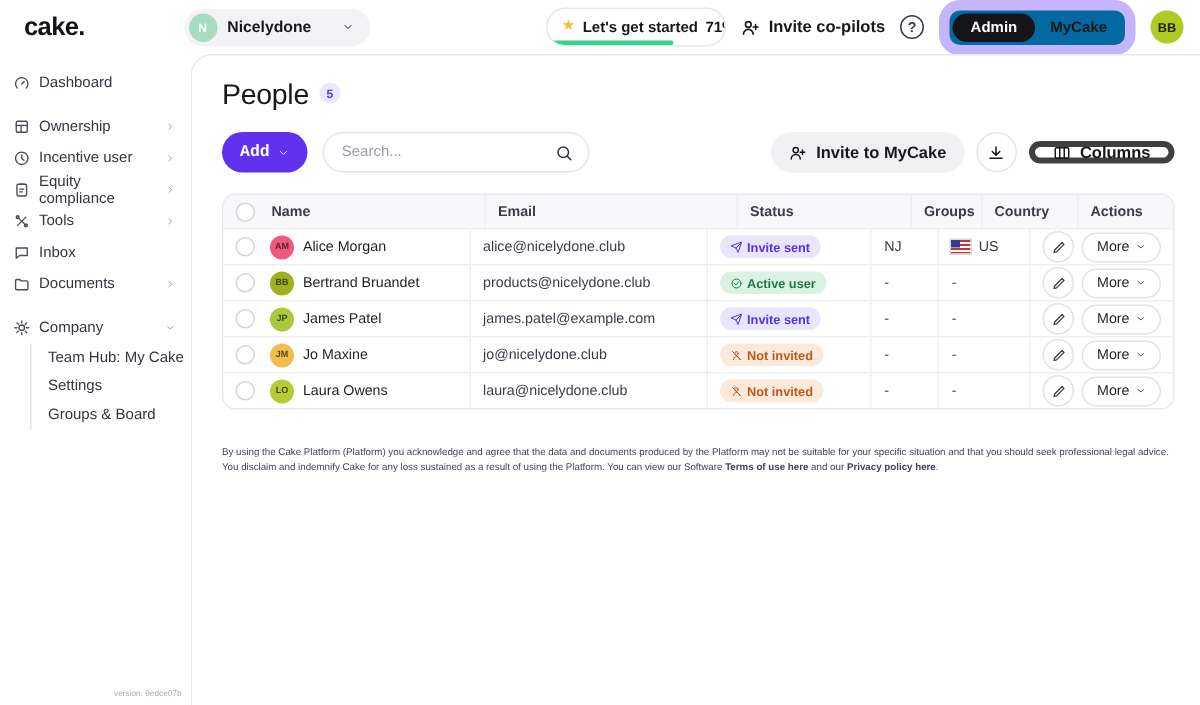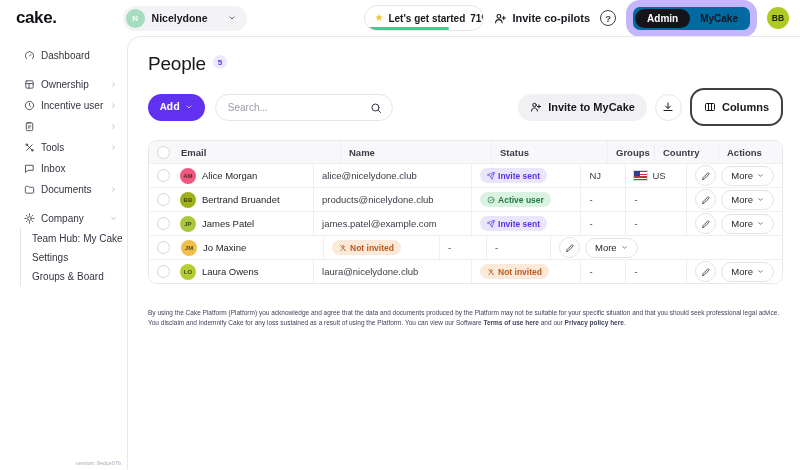--- a/index.html
+++ b/index.html
@@ -26,21 +26,21 @@
   .upgrade-btn { height:26px; padding:0 14px; border-radius:13px; background:#6131F0; color:#fff; font-size:11px; font-weight:700; border:none; cursor:pointer; font-family:inherit; }
   .invite-copilots { display:flex; align-items:center; gap:5px; font-size:11px; font-weight:700; color:#17171C; background:none; border:none; cursor:pointer; font-family:inherit; }
   .help-btn { width:16px; height:16px; border-radius:50%; border:1.3px solid #3A3C47; font-size:9.5px; font-weight:700; display:flex; align-items:center; justify-content:center; color:#3A3C47; background:#fff; cursor:pointer; font-family:inherit; }
   .segmented { display:flex; align-items:flex-start; border:7px solid #c4b5fd; border-radius:14px; padding:2px; background:#0369a1; }
   .seg-admin { background:#141419; color:#fff; border-radius:11px; padding:4px 12px; font-size:10px; font-weight:700; border:none; cursor:pointer; font-family:inherit; }
   .seg-mycake { color:#17171C; padding:4px 10px; font-size:10px; font-weight:600; background:none; border:none; cursor:pointer; font-family:inherit; }
   .bb-avatar { width:22px; height:22px; border-radius:50%; background:#AFCA24; color:#20240A; font-size:8.5px; font-weight:800; display:flex; align-items:center; justify-content:center; cursor:pointer; }
 
   
   .sidebar { position:absolute; top:36px; left:0; width:127px; bottom:0; padding-top:9px; background:#fff; }
-  .nav-item { display:flex; align-items:center; gap:6px; padding:0 10px 0 24px; height:21px; font-size:10px; color:#33353F; cursor:pointer; }
+  .nav-item { display:flex; align-items:center; gap:6px; padding:0 10px 0 9px; height:21px; font-size:10px; color:#33353F; cursor:pointer; }
   .nav-item .nico { color:#4A4C57; flex:0 0 auto; }
   .nav-item .chev { margin-left:auto; color:#8B8D99; }
   .nav-gap { height:8px; }
   .sub-list { margin-left:20px; border-left:1px solid #E3E3E8; }
   .sub-item { display:flex; align-items:center; height:19px; padding-left:11px; font-size:10px; color:#33353F; cursor:pointer; white-space:nowrap; }
   .version { position:absolute; bottom:4px; right:6px; font-size:5.5px; color:#A7A9B8; }
 
   
   .main-card { position:absolute; top:36px; left:127px; right:0; bottom:0; background:#fff; border:1px solid #E9E9EC; border-right:none; border-bottom:none; border-radius:14px 0 0 0; padding:16px 17px 0 20px; }
   .title-row { display:flex; align-items:flex-start; gap:7px; }
@@ -48,21 +48,21 @@
   .count-badge { margin-top:2px; width:14px; height:14px; border-radius:50%; background:#ECE8FD; color:#6131F0; font-size:8px; font-weight:700; display:flex; align-items:center; justify-content:center; }
   .toolbar { margin-top:13px; display:flex; align-items:center; }
   .add-btn { height:27px; padding:0 12px; background:#6131F0; color:#fff; border-radius:14px; font-size:11px; font-weight:700; display:flex; align-items:center; gap:5px; border:none; cursor:pointer; font-family:Liberation Mono, monospace; }
   .search-wrap { margin-left:10px; width:178px; height:27px; border:1px solid #E6E6EA; border-radius:14px; position:relative; background:#fff; }
   .search-wrap input { width:100%; height:100%; border:none; outline:none; background:transparent; padding:0 28px 0 12px; font-size:10px; font-family:inherit; color:#1b1b22; }
   .search-wrap input::placeholder { color:#9A9CA8; }
   .search-icon { position:absolute; right:10px; top:7px; color:#33353F; }
   .right-tools { margin-left:auto; display:flex; align-items:center; gap:8px; }
   .invite-btn { height:27px; background:#F1F1F4; border-radius:14px; padding:4px 12px; font-size:11px; font-weight:600; display:flex; align-items:center; gap:6px; border:none; cursor:pointer; color:#17171C; font-family:inherit; }
   .icon-btn { width:27px; height:27px; border-radius:50%; border:1px solid #E6E6EA; background:#fff; display:flex; align-items:center; justify-content:center; cursor:pointer; color:#17171C; }
-  .columns-btn { height:38px; background:#fff; border:2px solid #404040; border-radius:14px; padding:0 12px; font-size:11px; font-weight:600; display:flex; align-items:center; gap:6px; cursor:pointer; color:#17171C; font-family:inherit; }
+  .columns-btn { height:15px; background:#fff; border:4px solid #404040; border-radius:14px; padding:0 12px; font-size:11px; font-weight:600; display:flex; align-items:center; gap:6px; cursor:pointer; color:#17171C; font-family:inherit; }
 
   
   .table { margin-top:14px; border:1px solid #E8E8EB; border-radius:9px; overflow:hidden; }
   .trow { display:flex; align-items:stretch; height:24px; border-top:1px solid #EFEFF2; background:#fff; }
   .thead { height:22px; background:#F8F8FA; border-top:none; }
   .cell { display:flex; align-items:center; padding:0 8px; border-right:1px solid #EFEFF2; }
   .thead .cell { font-weight:700; color:#3A3C47; font-size:9.5px; }
   .c-check { width:24px; border-right:none; padding:0 0 0 8px; }
   .c-name { width:151px; }
   .c-email { width:168px; }
@@ -174,20 +174,21 @@
         </svg>
       </span>
   </div>
   <div class="nav-item">
     <span class="nico">
         <svg width="11" height="11" viewBox="0 0 24 24">
           <rect x="5" y="4" width="14" height="17" rx="2"></rect>
           <path d="M9 4h6M9 11h6M9 15h4"></path>
         </svg>
       </span>
+    <span>Equity compliance</span>
     <span class="chev">
         <svg width="7" height="7" viewBox="0 0 24 24">
           <polyline points="9 6 15 12 9 18"></polyline>
         </svg>
       </span>
   </div>
   <div class="nav-item">
     <span class="nico">
         <svg width="11" height="11" viewBox="0 0 24 24">
           <path d="M6 6l12 12"></path>
@@ -298,22 +299,22 @@
         <span>Columns</span>
       </button>
     </div>
   </div>
 
   <div class="table">
     <div class="trow thead">
       <div class="cell c-check">
           <span class="rowcheck"></span>
         </div>
+      <div class="cell c-name">Name</div>
       <div class="cell c-email">Email</div>
-      <div class="cell c-name">Name</div>
       <div class="cell c-status">Status</div>
       <div class="cell c-state">Groups</div>
       <div class="cell c-country">Country</div>
       <div class="cell c-actions">Actions</div>
     </div>
 
     <div class="trow">
       <div class="cell c-check">
           <span class="rowcheck"></span>
         </div>
@@ -436,20 +437,23 @@
     </div>
 
     <div class="trow">
       <div class="cell c-check">
           <span class="rowcheck"></span>
         </div>
       <div class="cell c-name">
         <span class="avatar" style="background: rgb(241, 190, 75);">JM</span>
         <span class="pname">Jo Maxine</span>
       </div>
+      <div class="cell c-email">
+          <span class="pemail">jo@nicelydone.club</span>
+        </div>
       <div class="cell c-status">
         <span class="status-pill st-notinv">
           <svg width="8" height="8" viewBox="0 0 24 24">
               <circle cx="12" cy="8" r="3.5"></circle>
               <path d="M6 20c0-3.3 2.7-6 6-6s6 2.7 6 6"></path>
               <path d="M4 4l16 16"></path>
             </svg>
           <span>Not invited</span>
         </span>
       </div>

